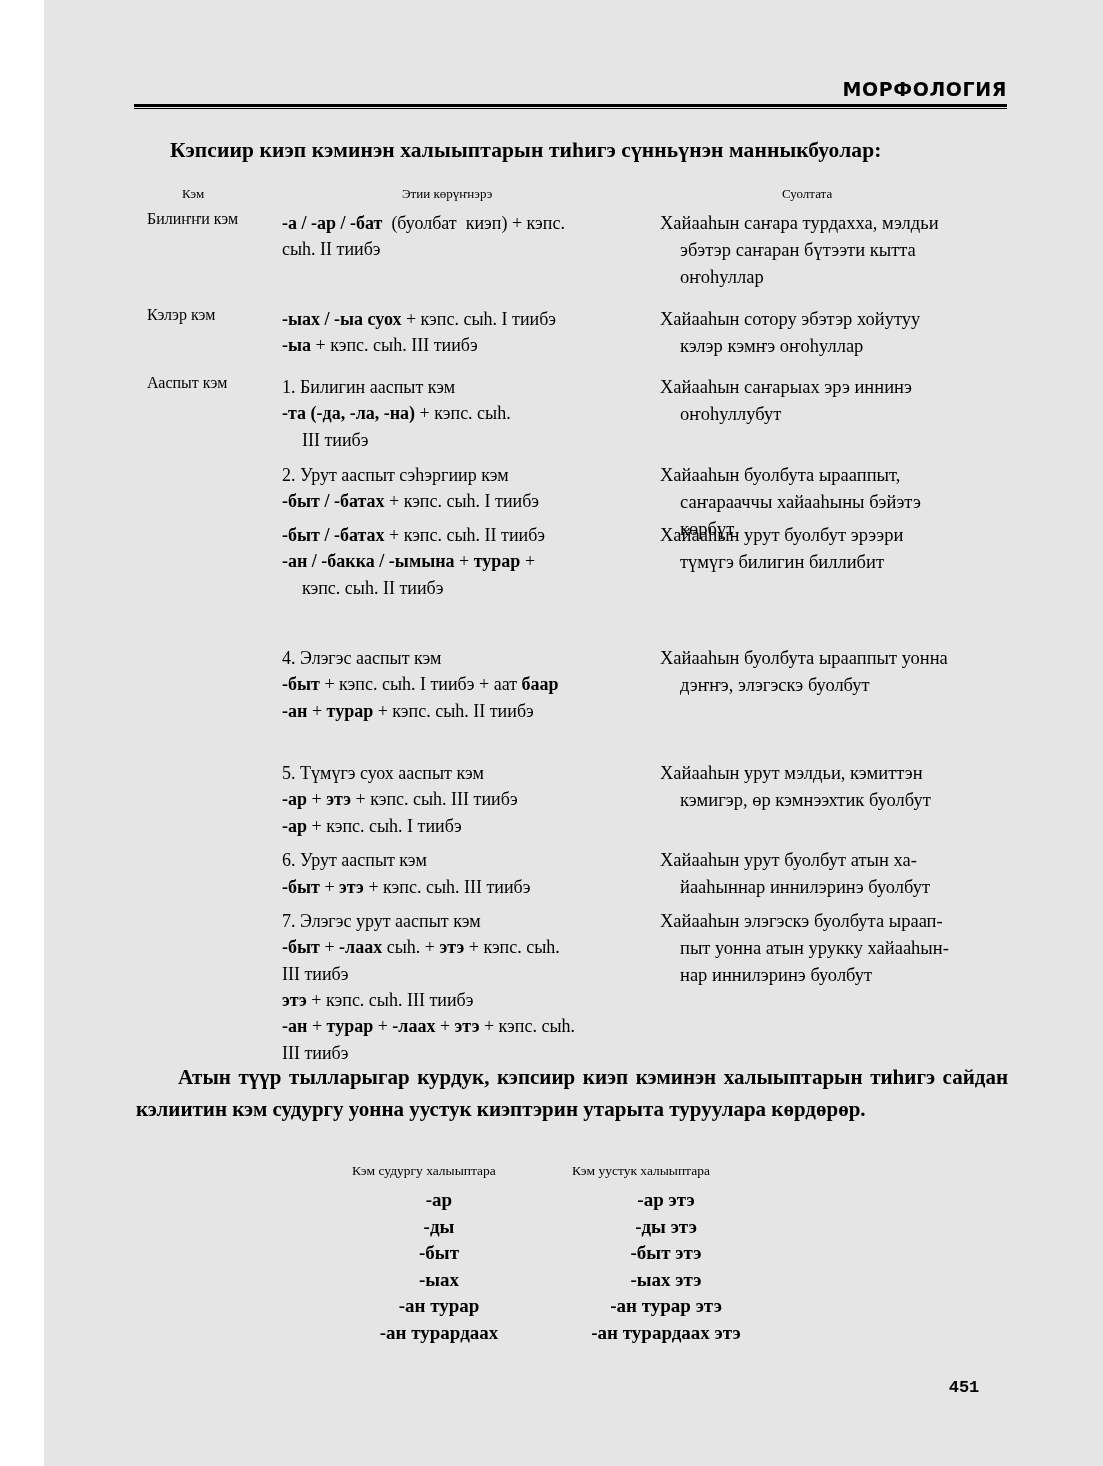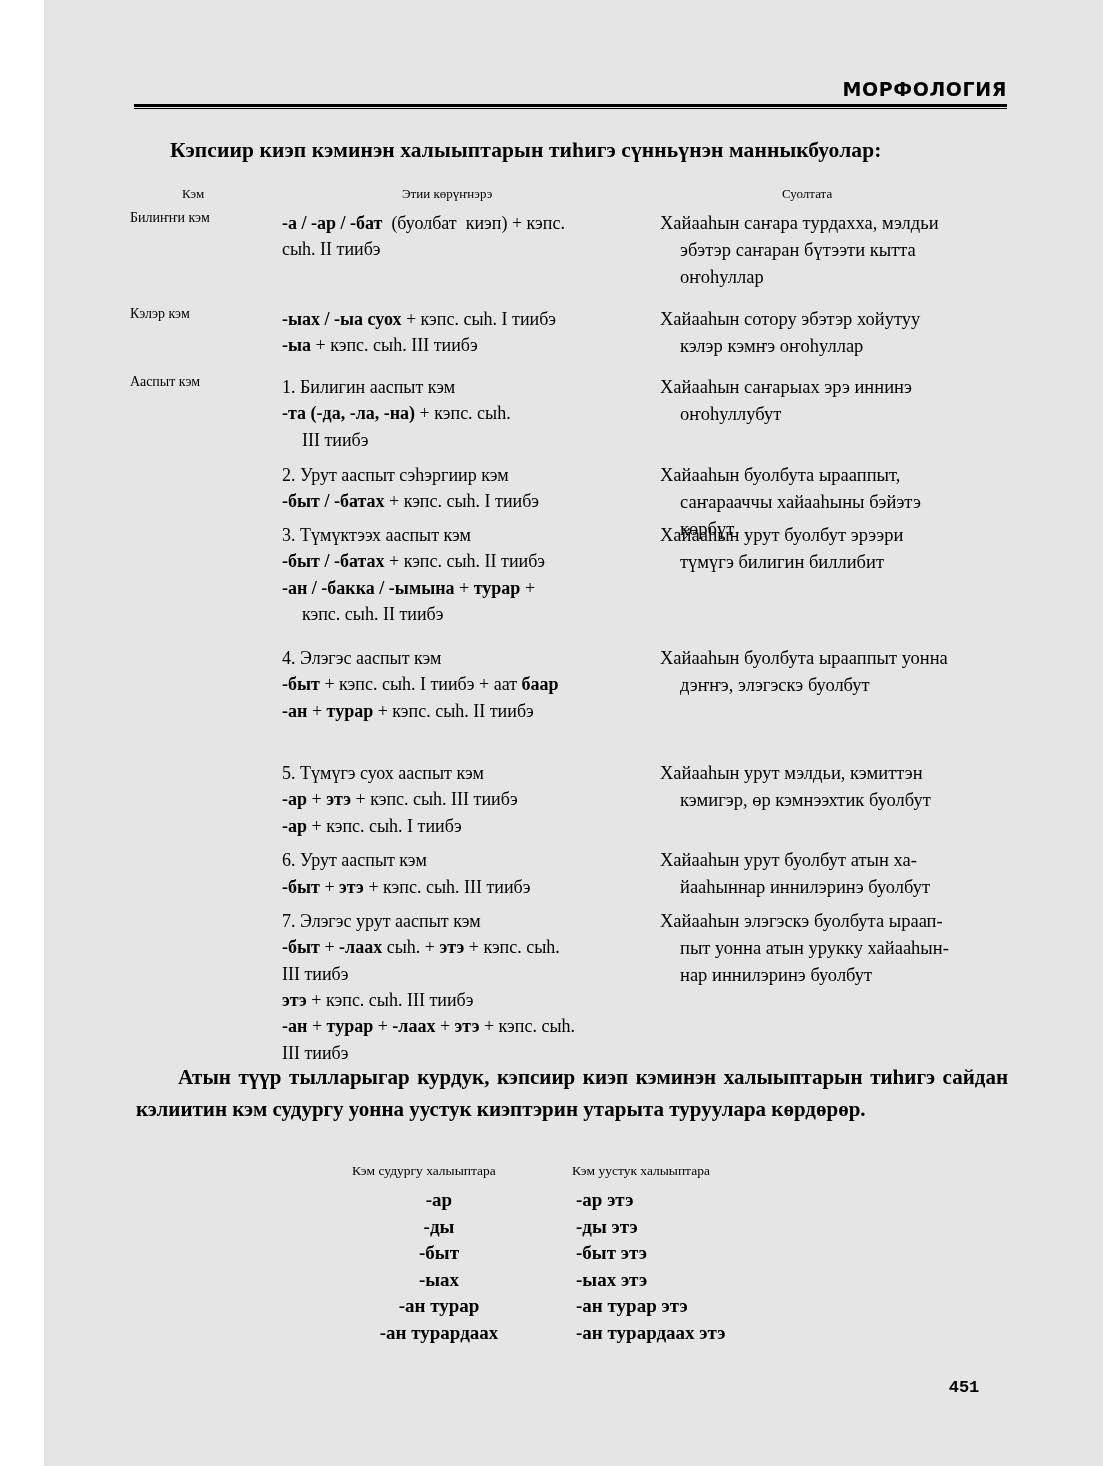--- a/index.html
+++ b/index.html
@@ -84,23 +84,23 @@
 
   .rows {
     position: relative;
   }
   .row {
     position: relative;
     display: block;
   }
   .c-left {
     position: absolute;
-    left: 0px;
+    left: 17px;
     width: 148px;
-    font-size: 14px;
+    font-size: 16px;
     white-space: nowrap;
   }
   .c-mid {
     position: absolute;
     left: 152px;
     width: 368px;
     font-size: 18px;
   }
   .c-right {
     position: absolute;
@@ -152,21 +152,21 @@
     position: relative;
     height: 26.5px;
     font-size: 19px;
     font-weight: bold;
   }
   .t2a, .t2b {
     position: absolute;
     white-space: nowrap;
   }
   .t2a { left: 0px;   width: 210px; text-align: center; }
-  .t2b { left: 242px; width: 216px; }
+  .t2b { left: 224px; width: 216px; text-align: center; }
 
   
   .folio {
     position: absolute;
     left: 880px;
     top: 1378px;
     width: 80px;
     text-align: center;
     font-family: Liberation Mono, monospace;
     font-weight: bold;
@@ -252,21 +252,20 @@
             <div>
               <span class="ln">Хайааһын буолбута ырааппыт,</span>
               <span class="ln ind">саҥарааччы хайааһыны бэйэтэ</span>
               <span class="ln ind">көрбүт</span>
             </div>
           </div>
         </div>
         <div class="row" style="position: absolute; top: 312px; left: 0px; width: 880px;">
           <div class="c-mid">
             <div>
-              <span class="ln">3. Түмүктээх ааспыт кэм</span>
               <span class="ln"><b>-быт / -батах</b> + кэпс. сыһ. II тиибэ</span>
               <span class="ln"><b>-ан / -бакка / -ымына</b> + <b>турар</b> +</span>
               <span class="ln ind">кэпс. сыһ. II тиибэ</span>
             </div>
           </div>
           <div class="c-right">
             <div>
               <span class="ln">Хайааһын урут буолбут эрээри</span>
               <span class="ln ind">түмүгэ билигин биллибит</span>
             </div>

